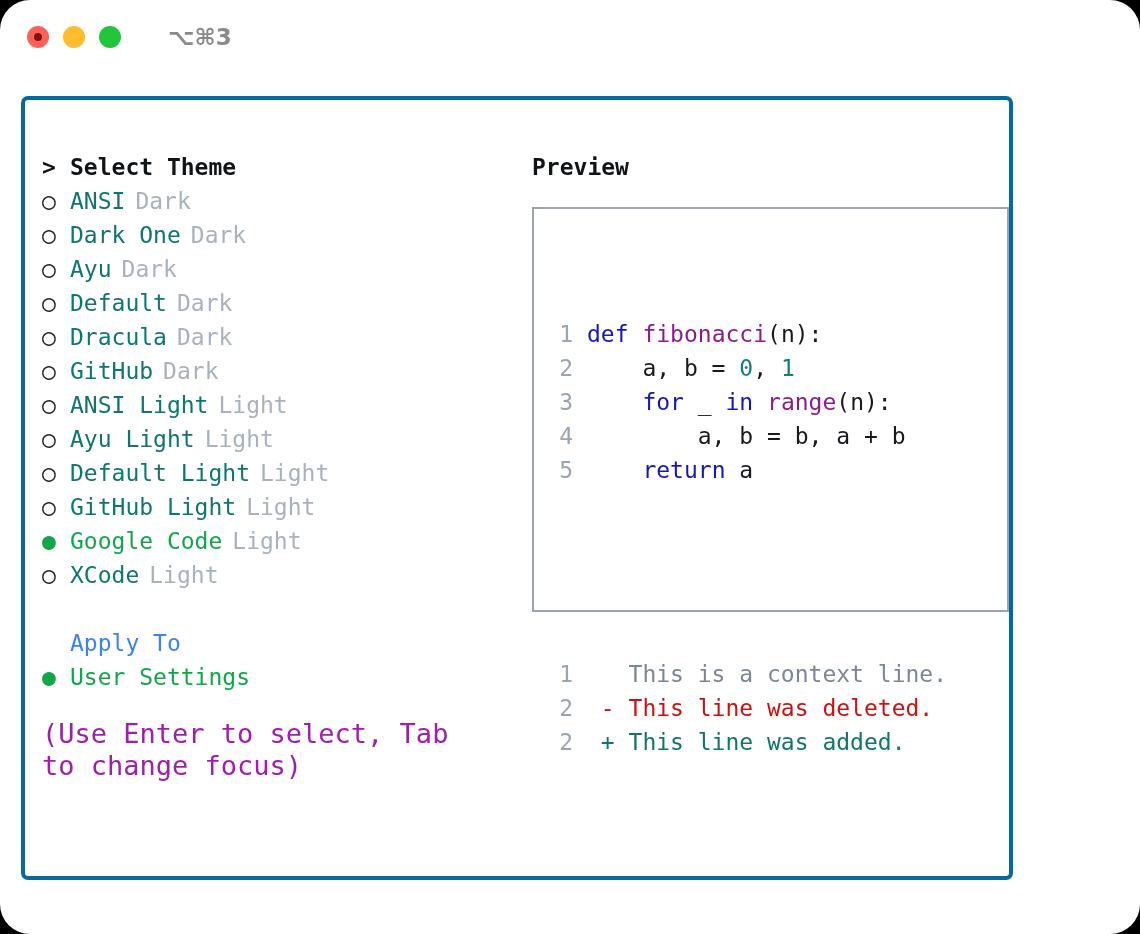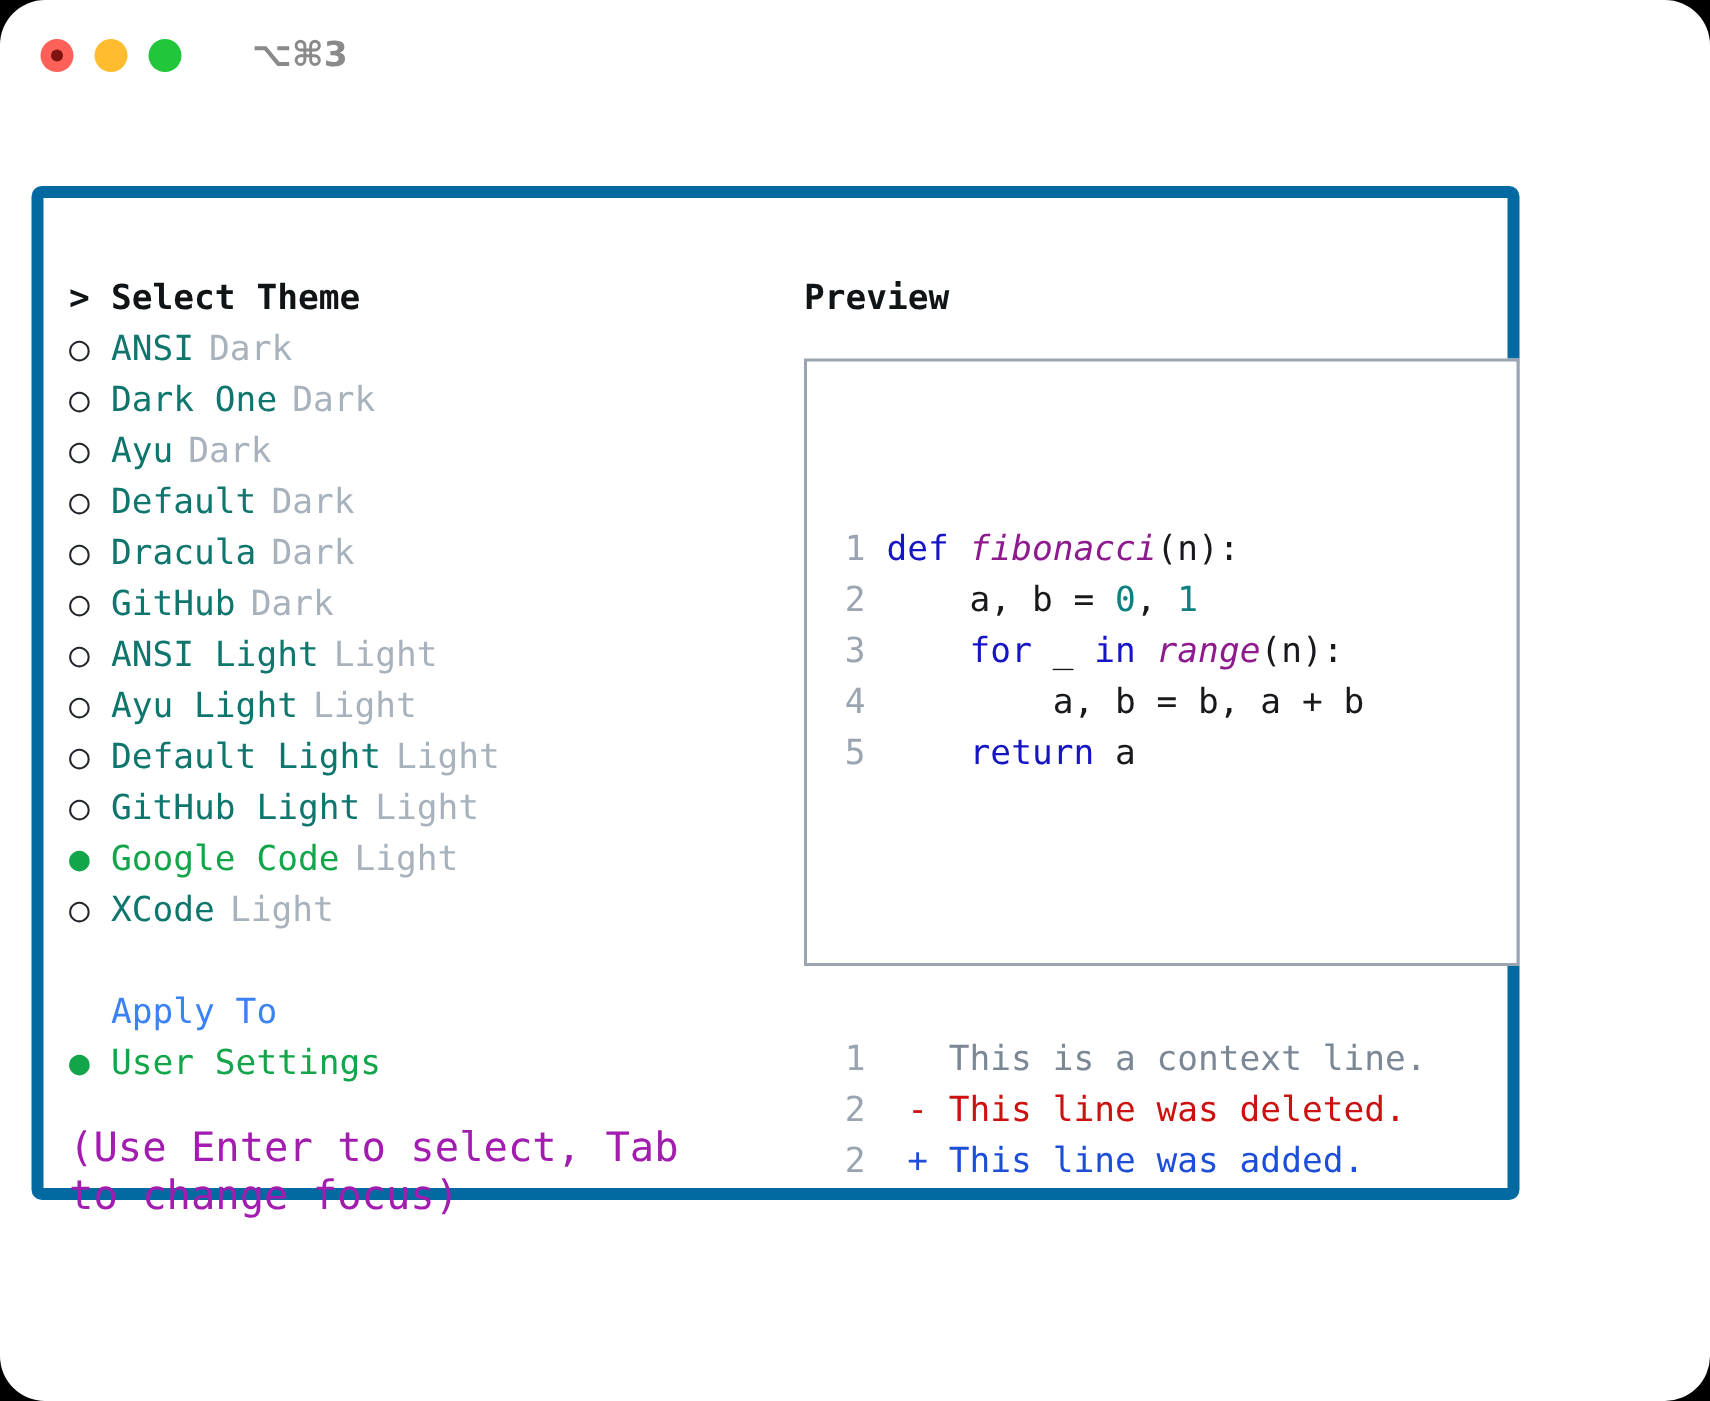--- a/index.html
+++ b/index.html
@@ -70,26 +70,25 @@
     color: #8a8a8a;
     font-family: "DejaVu Sans", "Liberation Sans", sans-serif;
   }
 
   
   .panel {
     position: absolute;
     left: 21px;
     top: 96px;
     width: 992px;
-    height: 676px;
-    border: 8px solid #0369a1;
+    height: 784px;
+    border: 4px solid #0369a1;
     border-radius: 7px;
     box-sizing: border-box;
     background: #ffffff;
-    margin-top: 28px;
   }
 
   .columns {
     position: absolute;
     left: 0; top: 0;
     width: 100%; height: 100%;
   }
 
   
   .left-col {
@@ -167,27 +166,27 @@
   .lineno {
     display: inline-block;
     width: 28px;
     text-align: right;
     color: #9aa5b1;
     margin-right: 14px;
   }
   .blank-row { height: 34px; }
 
   .tok-kw   { color: #1515c4; }
-  .tok-fn   { color: #8e1b8e; font-style: italic; }
+  .tok-fn   { color: #8e1b8e; }
   .tok-num  { color: #0e8080; }
   .tok-plain{ color: #18191c; }
 
   .diff-ctx { color: #7b8794; }
   .diff-del { color: #cc1111; }
-  .diff-add { color: #1d4ed8; }
+  .diff-add { color: #0f766e; }
 </style>
 </head>
 <body>
 
 <div class="window">
 
   <div class="titlebar">
     <div class="lights">
       <span class="light red"></span>
       <span class="light yellow"></span>

